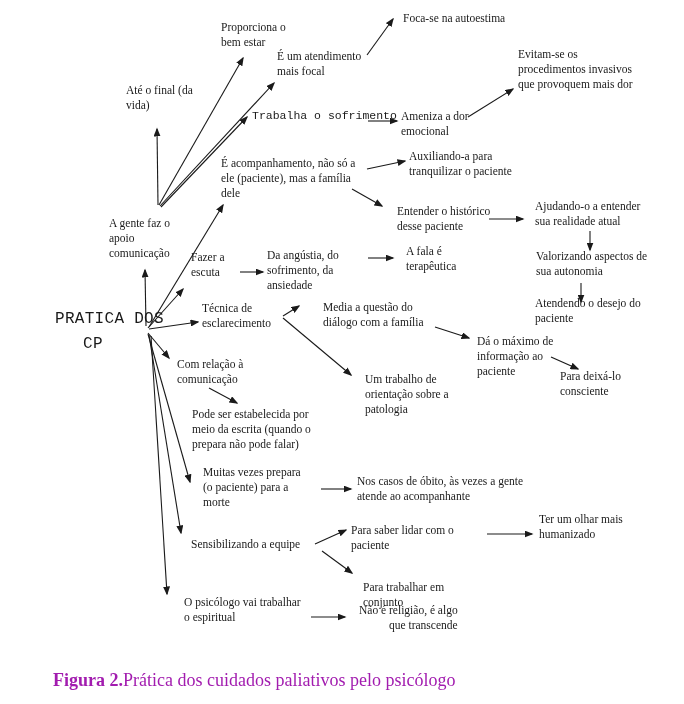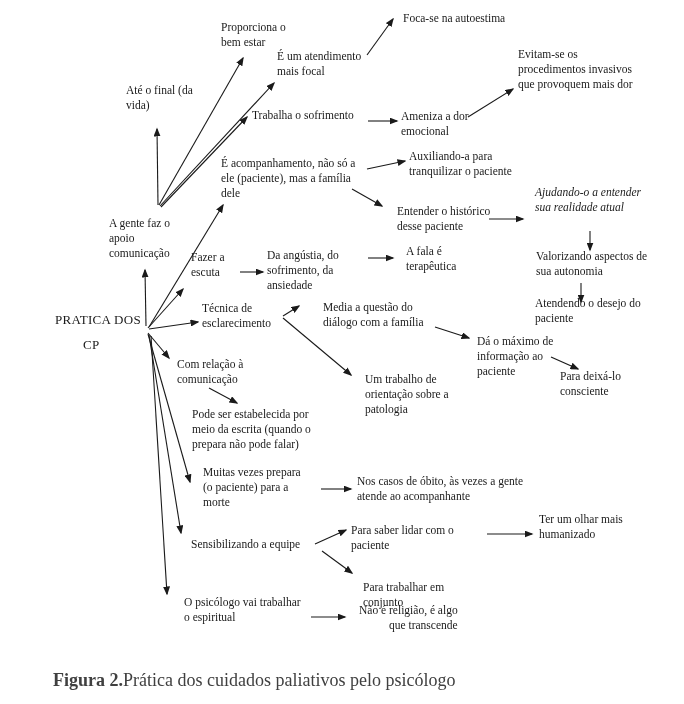--- a/index.html
+++ b/index.html
@@ -19,30 +19,31 @@
   }
   .node {
     position: absolute;
     white-space: pre-line;
     font-size: 11.5px;
     line-height: 15px;
     color: #1a1a1a;
     text-align: left;
   }
   .node.hub {
-    font-size: 13px;
+    font-size: 16px;
     letter-spacing: 0.3px;
+    font-family: Liberation Mono, monospace;
   }
   .caption {
     position: absolute;
     left: 53px;
     top: 668px;
     font-size: 18px;
     line-height: 24px;
-    color: #404040;
+    color: #a21caf;
     text-align: right;
   }
   .caption strong { font-weight: bold; }
   line.edge {
     stroke: #1a1a1a;
     stroke-width: 1.1;
   }
 </style>
 </head>
 <body>
@@ -94,34 +95,34 @@
       <div class="node" style="left: 109px; top: 216px;">A gente faz o
 apoio
 comunicação</div>
       <div class="node" style="left: 126px; top: 83px;">Até o final (da
 vida)</div>
       <div class="node" style="left: 221px; top: 20px;">Proporciona o
 bem estar</div>
       <div class="node" style="left: 277px; top: 49px;">É um atendimento
 mais focal</div>
       <div class="node" style="left: 403px; top: 11px;">Foca-se na autoestima</div>
-      <div class="node" style="left: 252px; top: 108px;">Trabalha o sofrimento</div>
+      <div class="node" style="left: 252px; top: 108px; font-family: Liberation Mono, monospace;">Trabalha o sofrimento</div>
       <div class="node" style="left: 401px; top: 109px;">Ameniza a dor
 emocional</div>
       <div class="node" style="left: 518px; top: 47px;">Evitam-se os
 procedimentos invasivos
 que provoquem mais dor</div>
       <div class="node" style="left: 221px; top: 156px;">É acompanhamento, não só a
 ele (paciente), mas a família
 dele</div>
       <div class="node" style="left: 409px; top: 149px;">Auxiliando-a para
 tranquilizar o paciente</div>
       <div class="node" style="left: 397px; top: 204px;">Entender o histórico
 desse paciente</div>
-      <div class="node" style="left: 535px; top: 185px; font-style: italic;">Ajudando-o a entender
+      <div class="node" style="left: 535px; top: 199px;">Ajudando-o a entender
 sua realidade atual</div>
       <div class="node" style="left: 536px; top: 249px;">Valorizando aspectos de
 sua autonomia</div>
       <div class="node" style="left: 535px; top: 296px;">Atendendo o desejo do
 paciente</div>
       <div class="node" style="left: 191px; top: 250px;">Fazer a
 escuta</div>
       <div class="node" style="left: 267px; top: 248px;">Da angústia, do
 sofrimento, da
 ansiedade</div>

